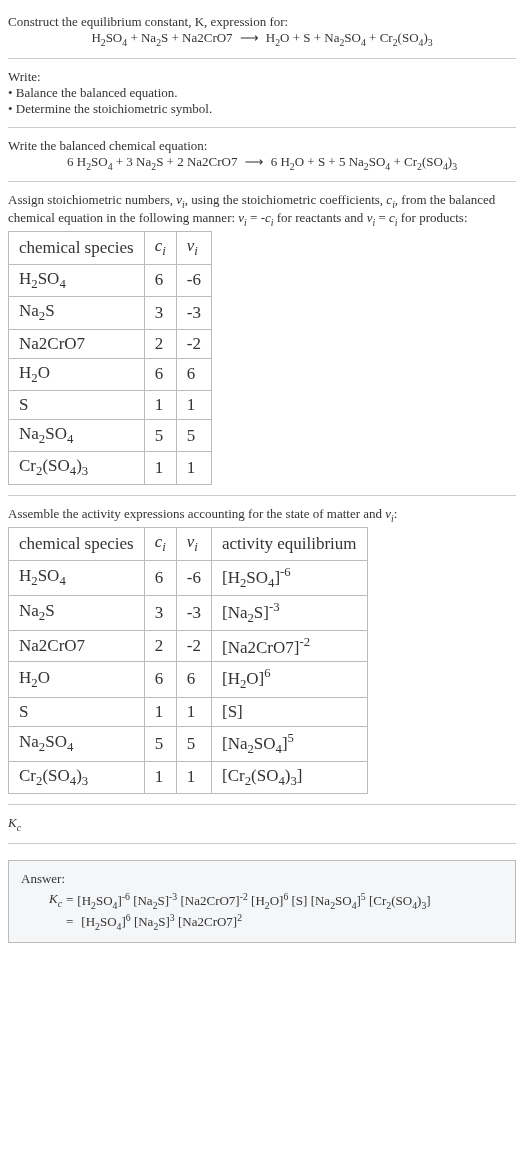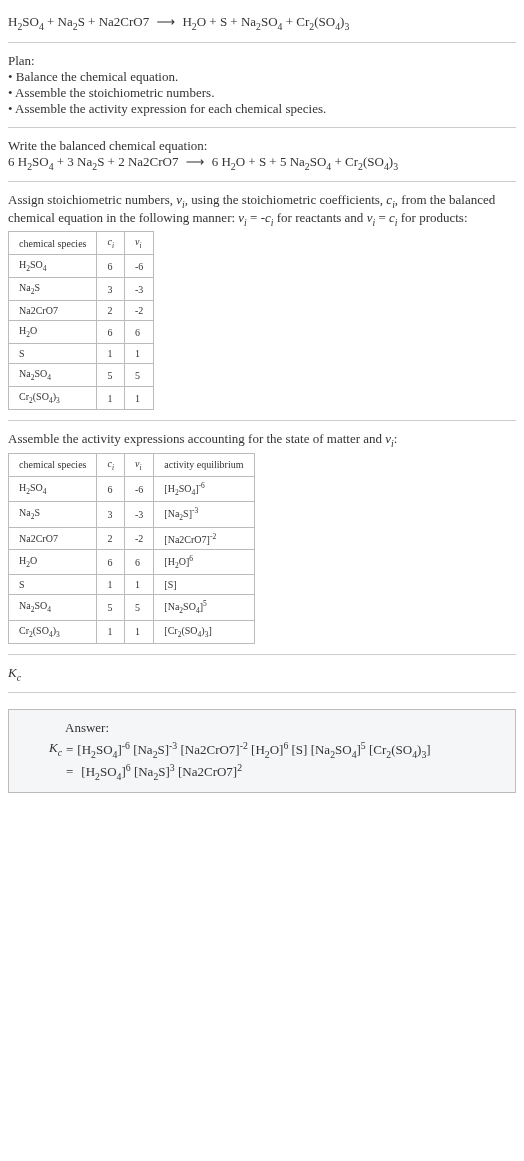--- a/index.html
+++ b/index.html
@@ -14,50 +14,50 @@
   .section {
     padding: 6px 0;
   }
   hr.sep {
     border: none;
     border-top: 1px solid #ccc;
     margin: 4px 0;
   }
   .eqn {
     font-family: Georgia, serif;
+    text-align: center;
   }
   sub, sup {
     font-size: 0.75em;
   }
   .arrow {
     padding: 0 4px;
   }
   table.data {
     border-collapse: collapse;
     margin-top: 4px;
   }
   table.data th, table.data td {
     border: 1px solid #bbb;
     padding: 4px 10px;
     text-align: left;
     font-weight: normal;
-    font-size: 10px;
+    font-size: 17px;
   }
   table.data th {
     background: #fff;
   }
   .answer-box {
     border: 1px solid #bbb;
     background: #f5f6f8;
     padding: 10px 12px;
     margin-top: 6px;
   }
   .answer-label {
     margin-bottom: 4px;
-    margin-left: 44px;
   }
   .frac {
     display: inline-block;
     vertical-align: middle;
     text-align: center;
   }
   .frac .num {
     display: block;
     border-bottom: 1px solid #333;
     padding: 0 4px;
@@ -83,33 +83,33 @@
   .kc-row {
     display: flex;
     align-items: center;
     gap: 4px;
   }
 </style>
 </head>
 <body>
 
 <div class="section">
+  <div>Construct the equilibrium constant, K, expression for:</div>
   <div class="eqn">
     <span>H<sub>2</sub>SO<sub>4</sub> + Na<sub>2</sub>S + Na2CrO7</span>
     <span class="arrow">⟶</span>
     <span>H<sub>2</sub>O + S + Na<sub>2</sub>SO<sub>4</sub> + Cr<sub>2</sub>(SO<sub>4</sub>)<sub>3</sub></span>
   </div>
 </div>
 <hr class="sep">
 
 <div class="section">
-  <div>Plan:</div>
-  <div>• <span>Balance the chemical equation.</span></div>
-  <div>• <span>Assemble the stoichiometric numbers.</span></div>
-  <div>• <span>Assemble the activity expression for each chemical species.</span></div>
+  <div>Write:</div>
+  <div>• <span>Balance the balanced equation.</span></div>
+  <div>• <span>Determine the stoichiometric symbol.</span></div>
 </div>
 <hr class="sep">
 
 <div class="section">
   <div>Write the balanced chemical equation:</div>
   <div class="eqn">
     <span>6 H<sub>2</sub>SO<sub>4</sub> + 3 Na<sub>2</sub>S + 2 Na2CrO7</span>
     <span class="arrow">⟶</span>
     <span>6 H<sub>2</sub>O + S + 5 Na<sub>2</sub>SO<sub>4</sub> + Cr<sub>2</sub>(SO<sub>4</sub>)<sub>3</sub></span>
   </div>

